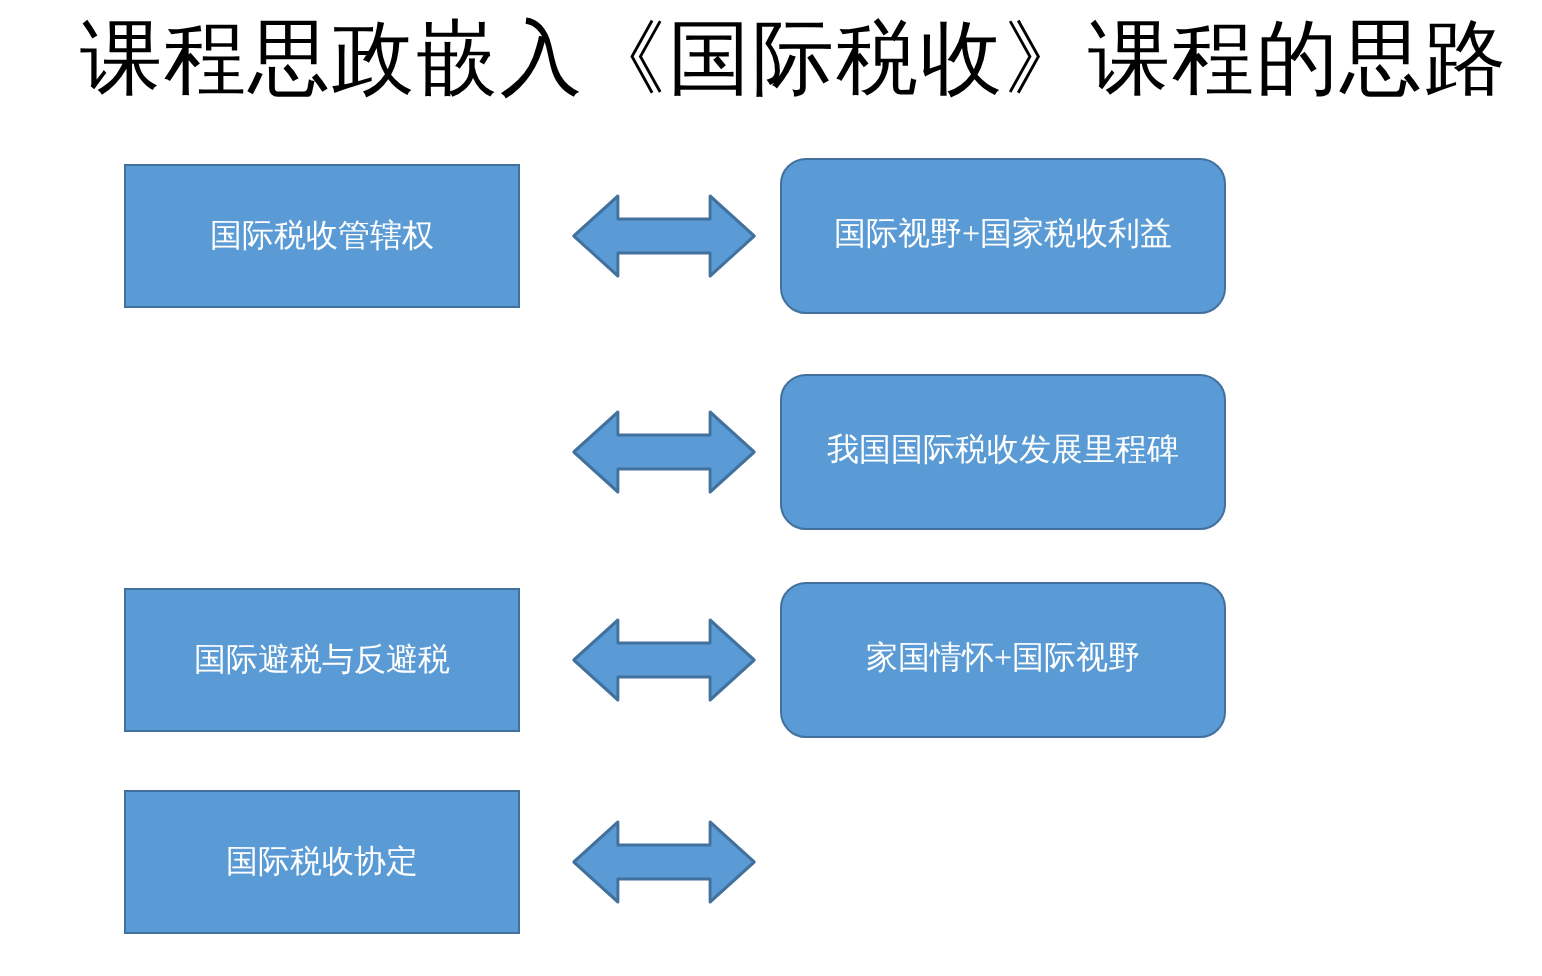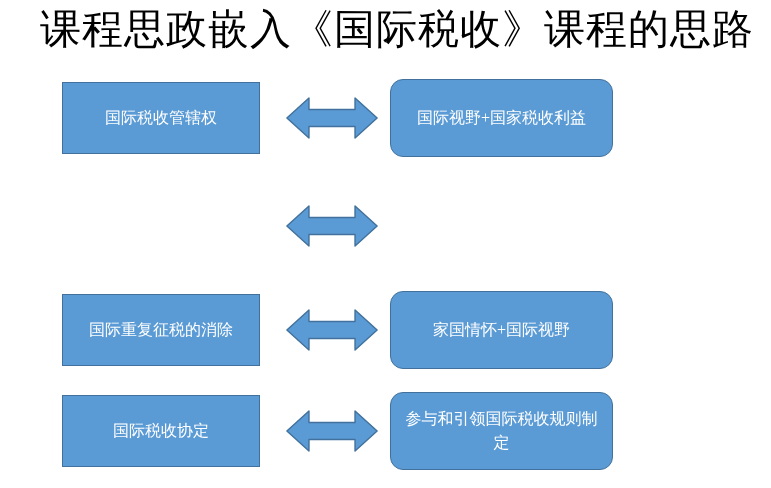--- a/index.html
+++ b/index.html
@@ -101,42 +101,42 @@
       <span>国际视野+国家税收利益</span>
     </div>
   </div>
 
   <div class="row row2">
     <div class="arrow">
       <svg viewBox="0 0 100 50" preserveAspectRatio="none">
         <polygon points="3,25 26,5 26,16.5 74,16.5 74,5 97,25 74,45 74,33.5 26,33.5 26,45" fill="#5B9BD5" stroke="#41719C" stroke-width="1.5" stroke-linejoin="round"></polygon>
       </svg>
     </div>
+    <div class="right-box">
+      <span>我国国际税收发展里程碑</span>
+    </div>
   </div>
 
   <div class="row row3">
     <div class="left-box">
-      <span>国际重复征税的消除</span>
+      <span>国际避税与反避税</span>
     </div>
     <div class="arrow">
       <svg viewBox="0 0 100 50" preserveAspectRatio="none">
         <polygon points="3,25 26,5 26,16.5 74,16.5 74,5 97,25 74,45 74,33.5 26,33.5 26,45" fill="#5B9BD5" stroke="#41719C" stroke-width="1.5" stroke-linejoin="round"></polygon>
       </svg>
     </div>
     <div class="right-box">
       <span>家国情怀+国际视野</span>
     </div>
   </div>
 
   <div class="row row4">
     <div class="left-box">
       <span>国际税收协定</span>
     </div>
     <div class="arrow">
       <svg viewBox="0 0 100 50" preserveAspectRatio="none">
         <polygon points="3,25 26,5 26,16.5 74,16.5 74,5 97,25 74,45 74,33.5 26,33.5 26,45" fill="#5B9BD5" stroke="#41719C" stroke-width="1.5" stroke-linejoin="round"></polygon>
       </svg>
     </div>
-    <div class="right-box">
-      <span>参与和引领国际税收规则制定</span>
-    </div>
   </div>
 </div>
 
 </body></html>

